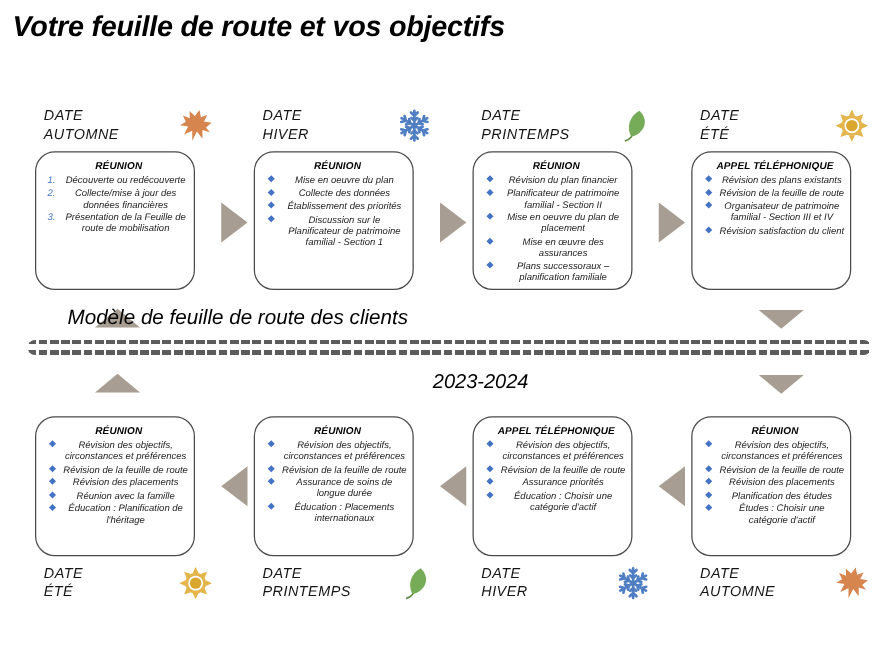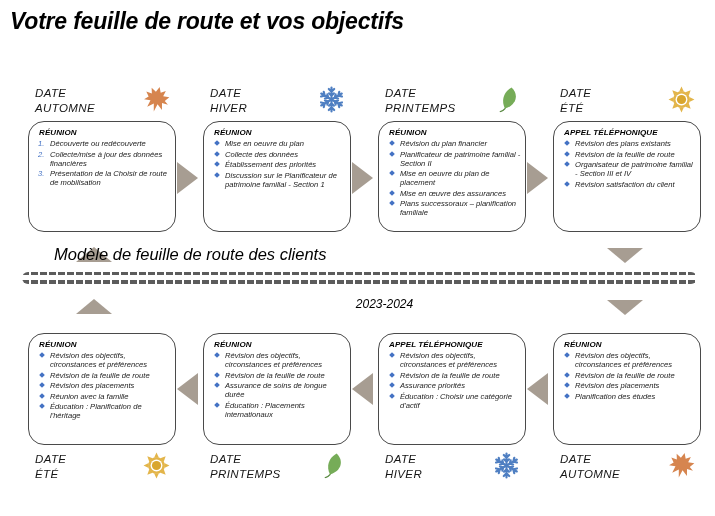--- a/index.html
+++ b/index.html
@@ -5,50 +5,50 @@
   html,body{margin:0;padding:0;background:#ffffff;}
   body{width:715px;height:516px;position:relative;overflow:hidden;
        font-family:"Liberation Sans",sans-serif;color:#1a1a1a;}
   .canvas{position:absolute;inset:0;font-style:italic;}
 
   .title{position:absolute;left:10px;top:8px;font-size:23px;font-weight:bold;
          letter-spacing:-0.2px;color:#000;}
 
   .col{position:absolute;top:0;bottom:0;width:148px;}
   .season-head{position:absolute;left:0;width:148px;display:flex;
-               justify-content:space-between;align-items:flex-start;padding-left:7px;box-sizing:border-box;}
+               justify-content:space-between;align-items:center;padding-left:7px;box-sizing:border-box;}
   .season-label{display:flex;flex-direction:column;font-size:11.5px;line-height:1.3;
                 color:#151515;letter-spacing:0.4px;}
   .icon{width:27px;height:27px;flex:0 0 auto;margin-right:6px;}
   .icon.maple{transform:rotate(14deg);}
   .icon.leaf{transform:rotate(6deg);}
 
-  .card{position:absolute;left:0;width:148px;box-sizing:border-box;background:#fff;
+  .card{position:absolute;left:0;width:128px;box-sizing:border-box;background:#fff;
         border:1.2px solid var(--box-border,#4a4a4a);border-radius:16px;
-        padding:6px 4px 4px 8px;}
+        padding:6px 4px 4px 8px;text-align:center;}
   .card-title{font-size:8px;font-weight:bold;letter-spacing:0.1px;margin:0 0 2px 2px;color:#000;}
   ul.items,ol.items{list-style:none;margin:0;padding:0;font-size:7.6px;line-height:9px;color:#222;}
   .items li{position:relative;padding-left:13px;margin-bottom:1.5px;}
   .blt{position:absolute;left:3px;top:2px;width:4px;height:4px;
        background:var(--accent-blue,#4472c4);transform:rotate(45deg);}
   .no{position:absolute;left:1px;top:0;color:var(--accent-blue,#4472c4);}
 
   .arrow-r{position:absolute;width:0;height:0;border-top:16px solid transparent;
            border-bottom:16px solid transparent;border-left:21px solid var(--arrow-taupe,#a79d92);}
   .arrow-l{position:absolute;width:0;height:0;border-top:16px solid transparent;
            border-bottom:16px solid transparent;border-right:21px solid var(--arrow-taupe,#a79d92);}
   .tri-up{position:absolute;width:0;height:0;border-left:18px solid transparent;
           border-right:18px solid transparent;border-bottom:15px solid var(--arrow-taupe,#a79d92);}
   .tri-down{position:absolute;width:0;height:0;border-left:18px solid transparent;
             border-right:18px solid transparent;border-top:15px solid var(--arrow-taupe,#a79d92);}
 
   .center-label{position:absolute;left:54px;right:0;
                 font-size:16.5px;color:#000;}
   .year-label{position:absolute;left:54px;right:0;text-align:center;
-              font-size:12px;color:#000;}
+              font-size:16px;color:#000;}
   .chain{position:absolute;left:22px;top:272px;width:675px;height:12px;border-radius:6px;
          background:
            repeating-linear-gradient(90deg, rgba(255,255,255,0) 0 7px, #ffffff 7px 9px),
            linear-gradient(180deg, var(--chain,#5c5c5c) 0 3.5px, #ffffff 3.5px 8px, var(--chain,#5c5c5c) 8px 12px);}
 </style>
 </head>
 <body>
 
 <div class="canvas">
 
@@ -62,21 +62,21 @@
       </div>
       <svg class="icon maple" viewBox="0 0 100 100">
         <polygon style="fill:var(--maple,#d6854f)" points="50,2 59,22 76,11 71,32 94,30 81,48 96,59 73,58 79,83 58,66 51,96 44,67 23,84 29,58 5,60 19,46 6,30 28,33 22,12 41,23"></polygon>
       </svg>
     </div>
     <div class="card" style="top:121px;height:111px">
       <div class="card-title">RÉUNION</div>
       <ol class="items">
         <li><span class="no">1.</span><span>Découverte ou redécouverte</span></li>
         <li><span class="no">2.</span><span>Collecte/mise à jour des données financières</span></li>
-        <li><span class="no">3.</span><span>Présentation de la Choisir de route de mobilisation</span></li>
+        <li><span class="no">3.</span><span>Présentation de la Feuille de route de mobilisation</span></li>
       </ol>
     </div>
   </div>
 
   <div class="col" style="left:203px">
     <div class="season-head" style="top:86px">
       <div class="season-label">
         <span>DATE</span>
         <span>HIVER</span>
       </div>
@@ -257,20 +257,21 @@
   </div>
 
   <div class="col" style="left:553px">
     <div class="card" style="top:333px;height:112px">
       <div class="card-title">RÉUNION</div>
       <ul class="items">
         <li><span class="blt"></span><span>Révision des objectifs, circonstances et préférences</span></li>
         <li><span class="blt"></span><span>Révision de la feuille de route</span></li>
         <li><span class="blt"></span><span>Révision des placements</span></li>
         <li><span class="blt"></span><span>Planification des études</span></li>
+        <li><span class="blt"></span><span>Études : Choisir une catégorie d'actif</span></li>
       </ul>
     </div>
     <div class="season-head" style="top:452px">
       <div class="season-label">
         <span>DATE</span>
         <span>AUTOMNE</span>
       </div>
       <svg class="icon maple" viewBox="0 0 100 100">
         <polygon style="fill:var(--maple,#d6854f)" points="50,2 59,22 76,11 71,32 94,30 81,48 96,59 73,58 79,83 58,66 51,96 44,67 23,84 29,58 5,60 19,46 6,30 28,33 22,12 41,23"></polygon>
       </svg>

